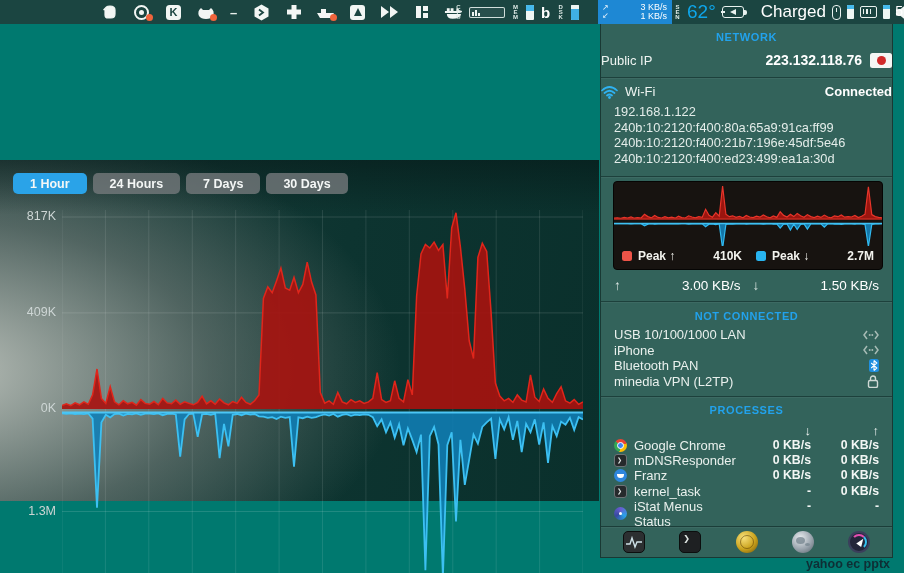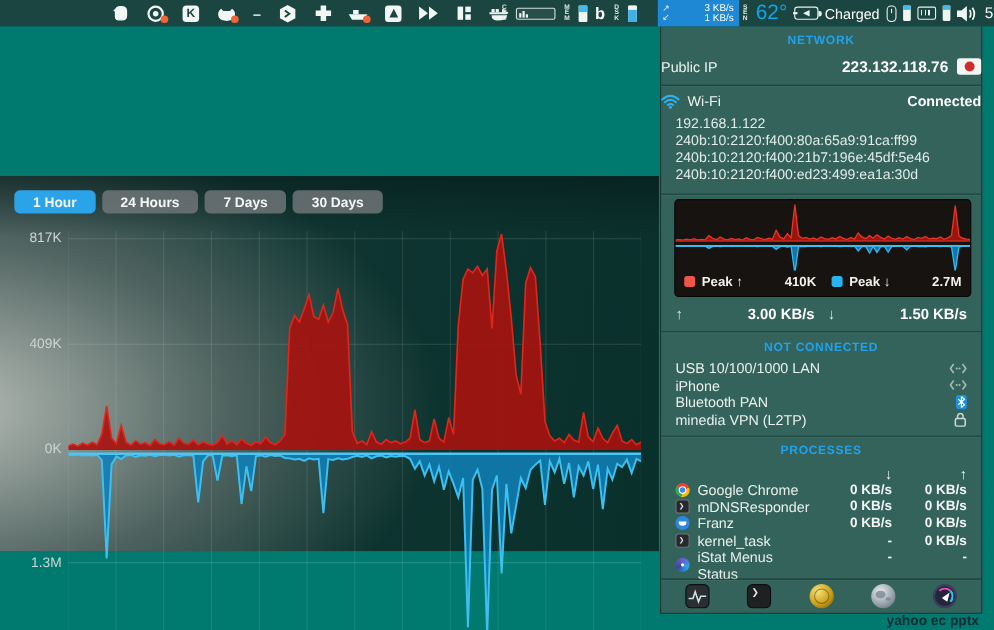--- a/index.html
+++ b/index.html
@@ -25,21 +25,21 @@
   #mb-network { position:absolute; left:598px; top:0; width:74px; height:24px; background:#1e88d4; display:flex; align-items:center; padding:0 5px 0 4px; }
   .net-arrows { display:flex; flex-direction:column; font-size:8px; line-height:8px; color:#eaf4fd; }
   .net-speeds { flex:1; text-align:right; font-size:9px; line-height:9.5px; color:#ffffff; font-weight:400; }
 
   .right-items { position:absolute; left:674px; top:0; height:24px; display:flex; align-items:center; gap:6px; }
   .temp { font-size:19px; color:#0ea5e9; }
   .battery { width:22px; height:12px; border:1.5px solid #e9f2ef; border-radius:3px; position:relative; display:flex; align-items:center; justify-content:center; }
   .battery:after { content:""; position:absolute; right:-4px; top:3px; width:2.5px; height:5px; background:#e9f2ef; border-radius:0 2px 2px 0; }
   .plug { width:0; height:0; border-top:3.5px solid transparent; border-bottom:3.5px solid transparent; border-right:6px solid #e9f2ef; position:relative; }
   .plug:after { content:""; position:absolute; left:-9px; top:-0.75px; width:4px; height:1.5px; background:#e9f2ef; }
-  .charged { font-size:13px; color:#fff; }
+  .charged { font-size:17px; color:#fff;margin-left:11px; }
   .mouse { width:9px; height:15px; border:1.5px solid #e9f2ef; border-radius:4px; position:relative; }
   .mouse:after { content:""; position:absolute; left:50%; top:2px; width:1px; height:4px; background:#e9f2ef; margin-left:-0.5px; }
   .kbd { width:17px; height:12px; border:1.5px solid #e9f2ef; border-radius:2px; position:relative; }
   .kbd:after { content:""; position:absolute; left:2px; top:2px; width:10px; height:5px;
       background:repeating-linear-gradient(to right,#e9f2ef 0 1.5px, transparent 1.5px 3.5px); }
   .time-frag { position:absolute; right:1px; top:3px; font-size:14px; color:#fff; }
 
   
   #graph-panel { position:absolute; left:0; top:160px; width:599px; height:341px;
     background:
@@ -66,21 +66,21 @@
   .ips { padding:2px 13px 6px; color:#e3ece9; line-height:15.5px; font-size:12.8px; }
 
   #minigraph { margin:4px 12px 2px; width:270px; background:#171310; border:1px solid #060504; border-radius:4px; overflow:hidden; }
   #minigraph svg { display:block; }
   .mini-legend { display:flex; align-items:center; padding:3px 8px 6px; font-size:12px; font-weight:700; color:#f3f3ee; }
   .sq { width:10px; height:10px; border-radius:2.5px; margin-right:6px; }
   .sq.red { background:#ee5448; } .sq.blue { background:#28b4f0; }
   .speed-row { display:flex; padding:6px 13px 4px; align-items:center; font-size:13.5px; }
   .speed-half { flex:1; display:flex; align-items:center; }
   .speed-half .arrow { color:#dce7e4; }
-  .speed-half .val { flex:1; text-align:right; font-weight:700; color:#fff; }
+  .speed-half .val { flex:1; text-align:right; font-weight:400; color:#fff; }
 
   .iface-row { display:flex; align-items:center; padding:0 13px; height:15.5px; color:#e9f0ed; }
   .iface-icon { margin-left:auto; display:flex; align-items:center; }
   .bt-badge { width:10px; height:13px; background:#1f8fe0; border-radius:2.5px; display:flex; align-items:center; justify-content:center; }
 
   .proc-header { display:flex; padding:2px 13px 0; color:#e4edea; font-size:13px; }
   .proc-row { display:flex; align-items:flex-start; padding:0 13px; height:15.2px; color:#e9f0ed; }
   .picon { width:13px; height:13px; margin-right:7px; flex:0 0 auto; border-radius:3px; position:relative; }
   .picon.round { border-radius:50%; }
   .chrome { background:conic-gradient(from -50deg, #ea4335 0 120deg, #fbbc05 120deg 240deg, #34a853 240deg 360deg); }

